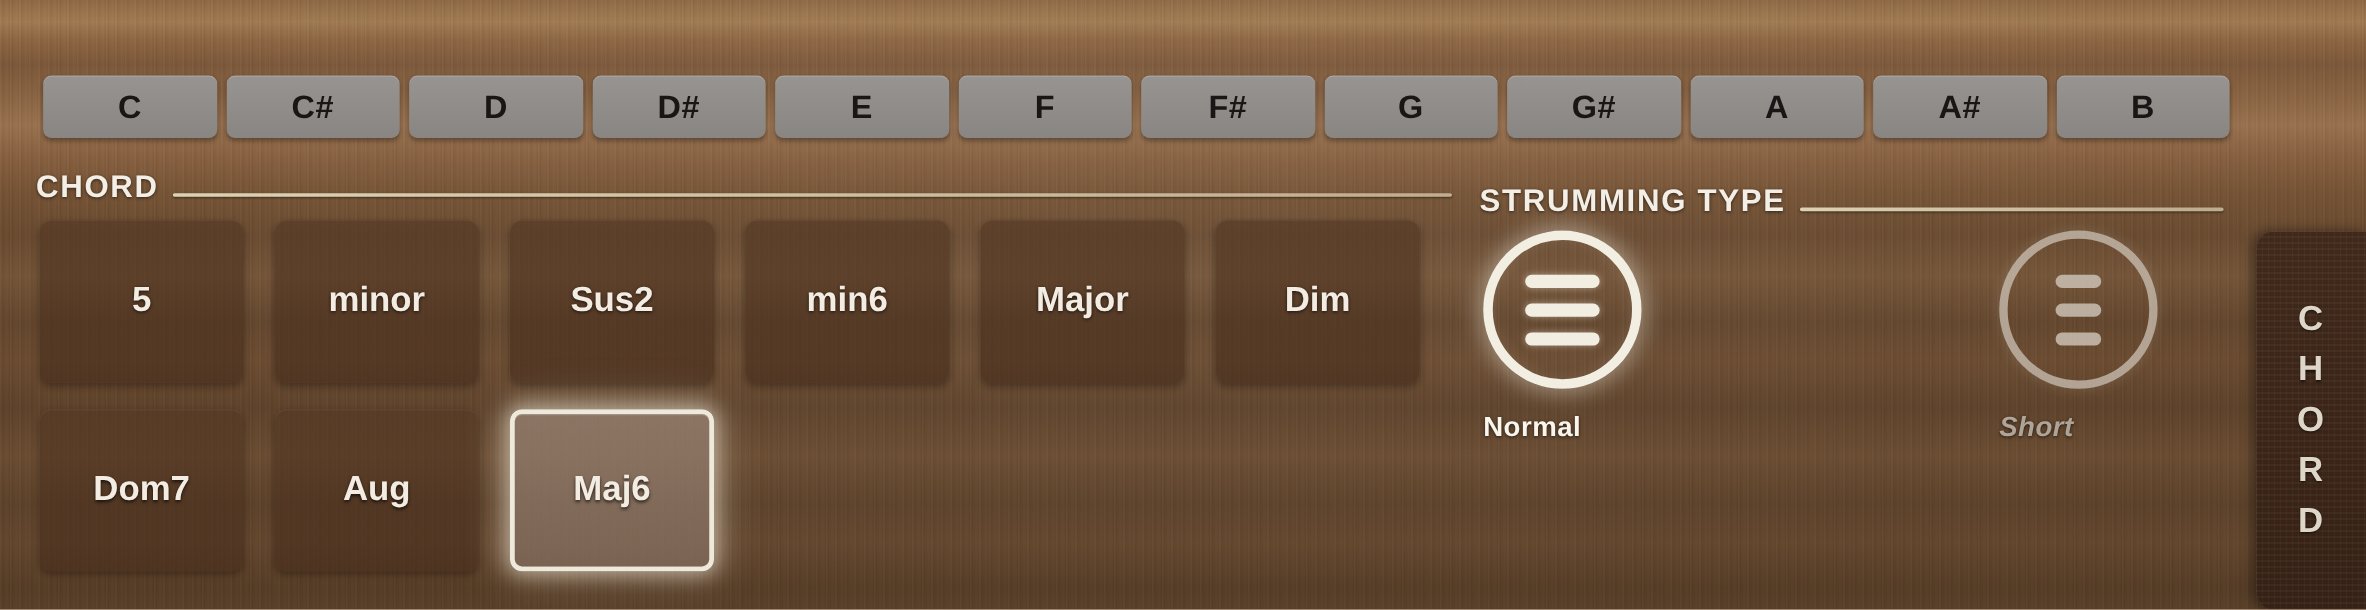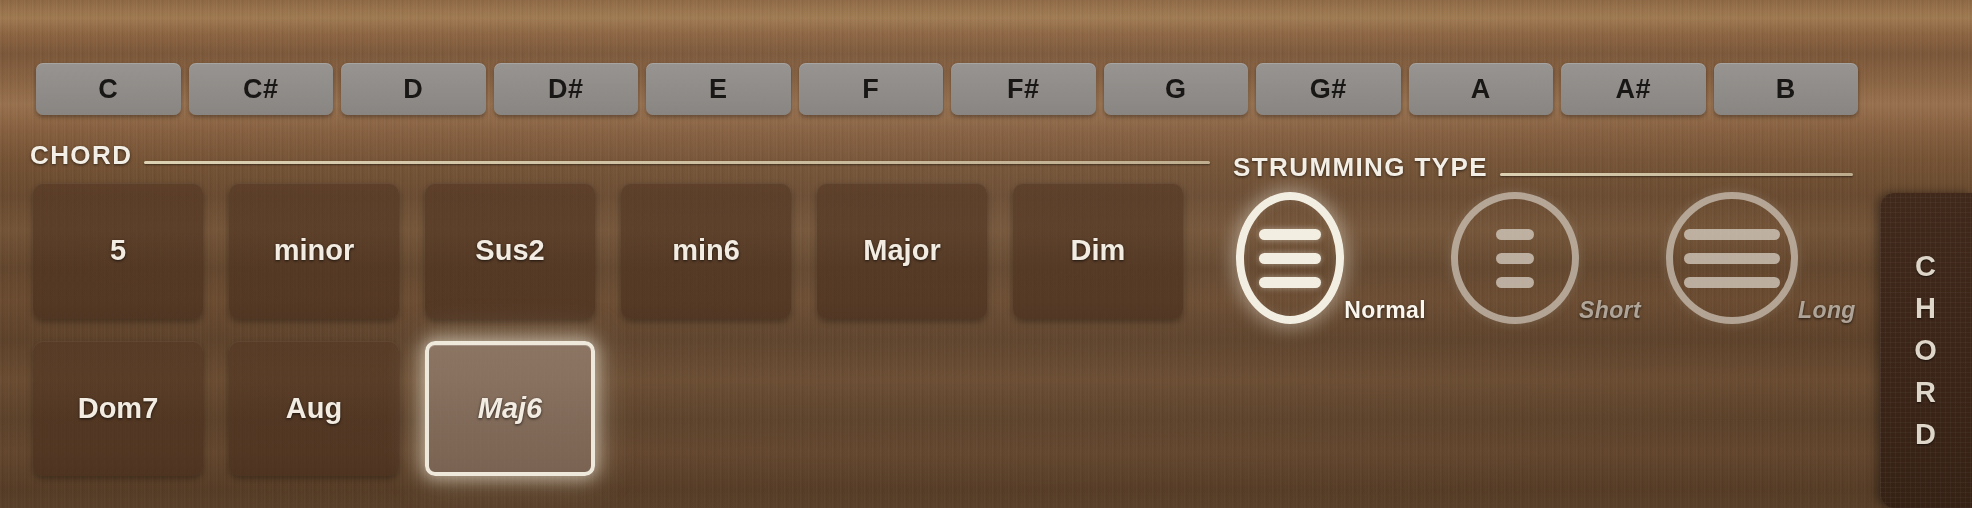--- a/index.html
+++ b/index.html
@@ -151,40 +151,39 @@
     cursor: pointer;
     user-select: none;
   }
   .chord-btn.selected {
     background: linear-gradient(180deg, rgba(150,128,112,0.80), rgba(128,106,90,0.82));
     border: 4px solid #efe9dc;
     box-shadow:
       0 0 16px 3px rgba(240,233,216,0.55),
       0 0 34px 8px rgba(240,233,216,0.22),
       inset 0 1px 0 rgba(255,255,255,0.22);
-    font-style: italic;
   }
 
   
   #strum-row {
     position: absolute;
     left: 1236px;
     top: 192px;
     width: 620px;
     height: 285px;
     display: flex;
     align-items: flex-start;
     justify-content: space-between;
     z-index: 4;
   }
   .strum-item {
     width: 190px;
     display: flex;
-    flex-direction: row;
-    align-items: flex-end;
+    flex-direction: column;
+    align-items: flex-start;
     cursor: pointer;
     user-select: none;
   }
   .strum-circle {
     width: 132px;
     height: 132px;
     border-radius: 50%;
     display: flex;
     flex-direction: column;
     align-items: center;
@@ -306,28 +305,20 @@
         <div class="strum-label">Normal</div>
       </div>
       <div class="strum-item inactive">
         <div class="strum-circle bars-short">
           <div class="bar"></div>
           <div class="bar"></div>
           <div class="bar"></div>
         </div>
         <div class="strum-label">Short</div>
       </div>
-      <div class="strum-item inactive">
-        <div class="strum-circle bars-long">
-          <div class="bar"></div>
-          <div class="bar"></div>
-          <div class="bar"></div>
-        </div>
-        <div class="strum-label">Long</div>
-      </div>
     </div>
 
   <div id="chord-tab">
       <span class="tab-letter">C</span>
       <span class="tab-letter">H</span>
       <span class="tab-letter">O</span>
       <span class="tab-letter">R</span>
       <span class="tab-letter">D</span>
     </div>
 

